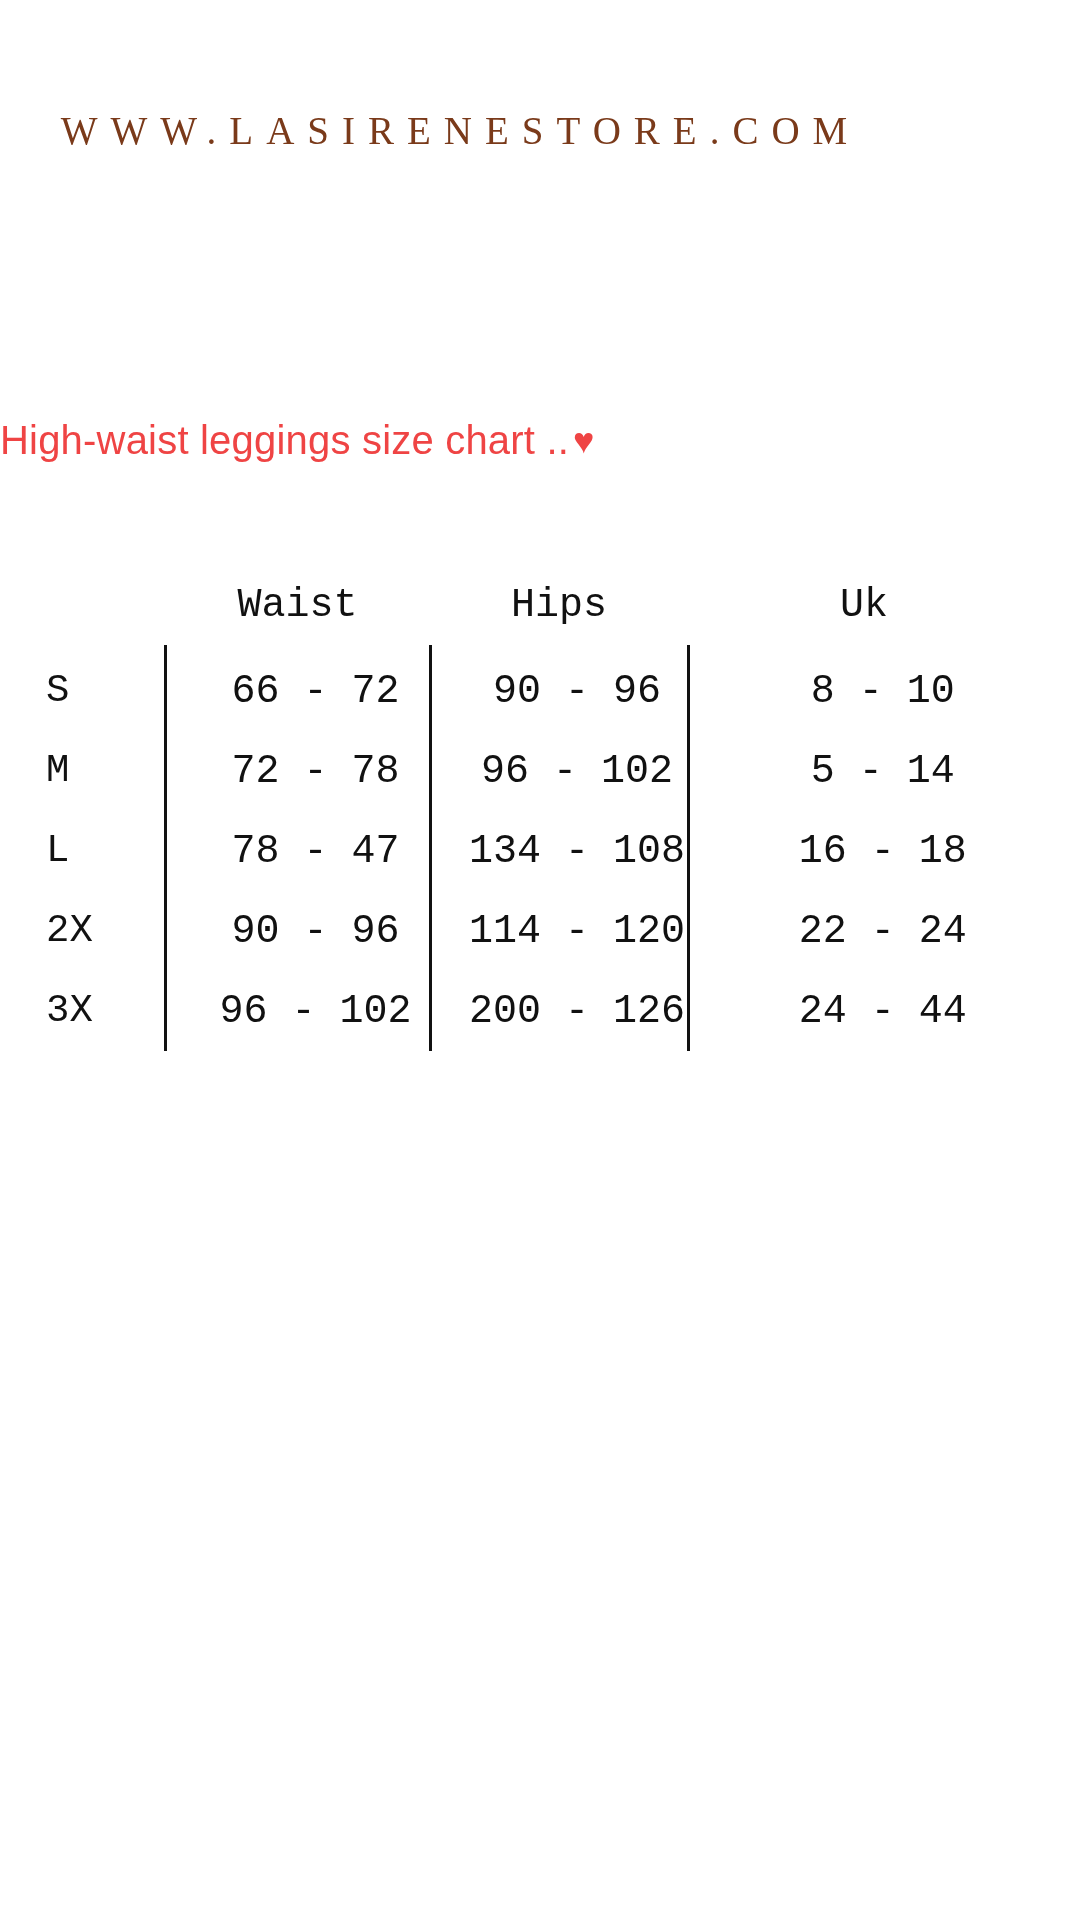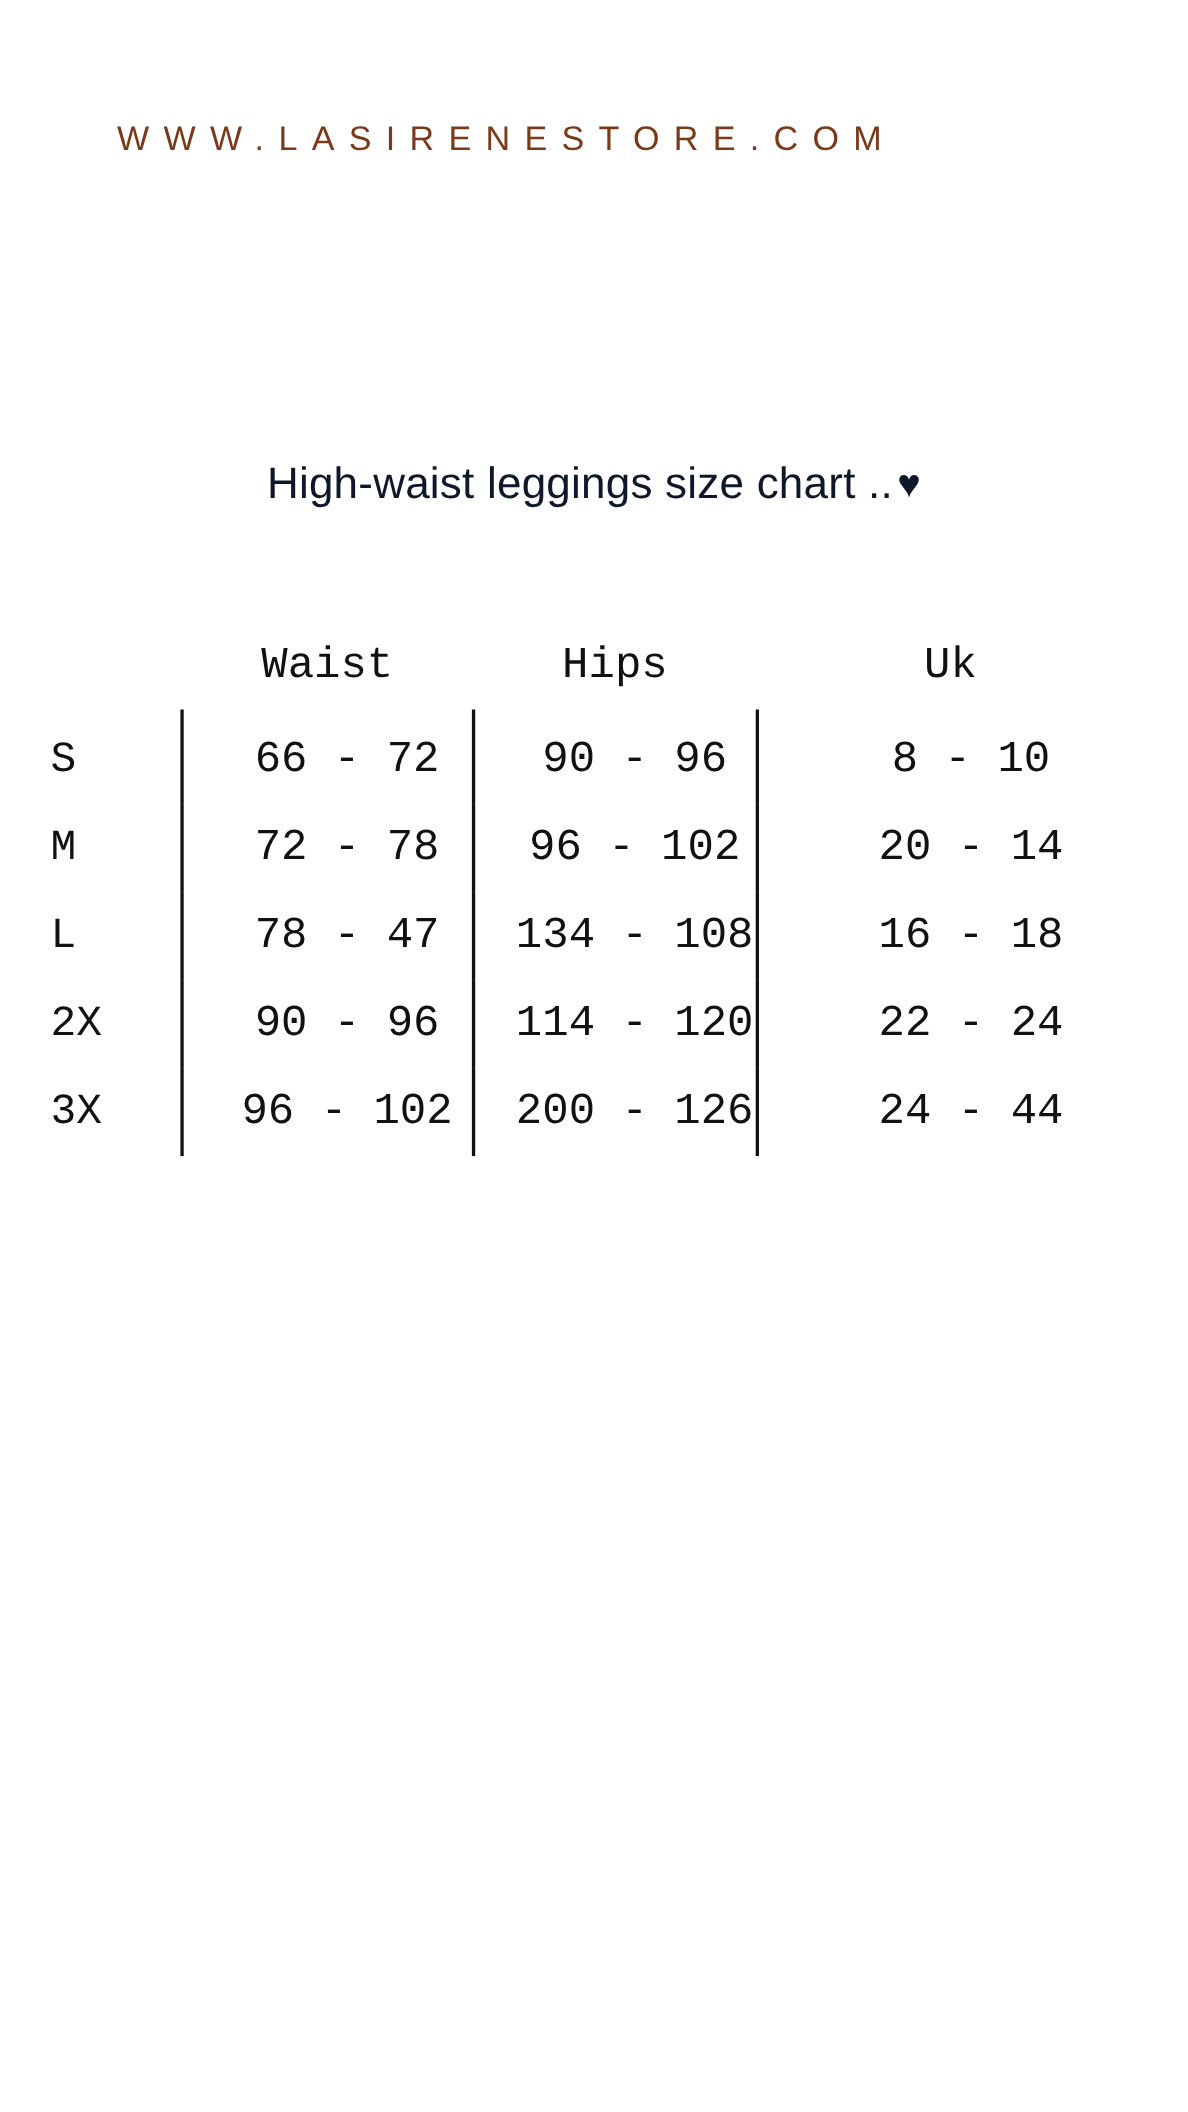--- a/index.html
+++ b/index.html
@@ -15,36 +15,36 @@
     color: #111111;
     overflow: hidden;
   }
 
   .site-url {
     position: absolute;
     top: 108px;
     left: 0;
     width: 908px;
     text-align: center;
-    font-size: 31px;
+    font-size: 39px;
     letter-spacing: 13px;
     text-indent: 13px;
     color: #7a3a1a;
-    font-family: Liberation Sans, sans-serif;
+    font-family: Liberation Serif, serif;
     white-space: nowrap;
   }
 
   .chart-title {
     position: absolute;
     top: 418px;
     left: 0;
     width: 1080px;
-    text-align: center;
+    text-align: left;
     font-size: 40px;
-    color: #0f172a;
+    color: #ef4444;
     letter-spacing: 0.2px;
   }
   .chart-title .heart {
     font-size: 36px;
     vertical-align: 1px;
     margin-left: 4px;
   }
 
   .table-wrap {
     position: absolute;
@@ -133,21 +133,21 @@
       <tr>
         <td class="size-label">S</td>
         <td class="val waist">66 - 72</td>
         <td class="val hips">90 - 96</td>
         <td class="val uk">8 - 10</td>
       </tr>
       <tr>
         <td class="size-label">M</td>
         <td class="val waist">72 - 78</td>
         <td class="val hips">96 - 102</td>
-        <td class="val uk">20 - 14</td>
+        <td class="val uk">5 - 14</td>
       </tr>
       <tr>
         <td class="size-label">L</td>
         <td class="val waist">78 - 47</td>
         <td class="val hips">134 - 108</td>
         <td class="val uk">16 - 18</td>
       </tr>
       <tr>
         <td class="size-label">2X</td>
         <td class="val waist">90 - 96</td>

